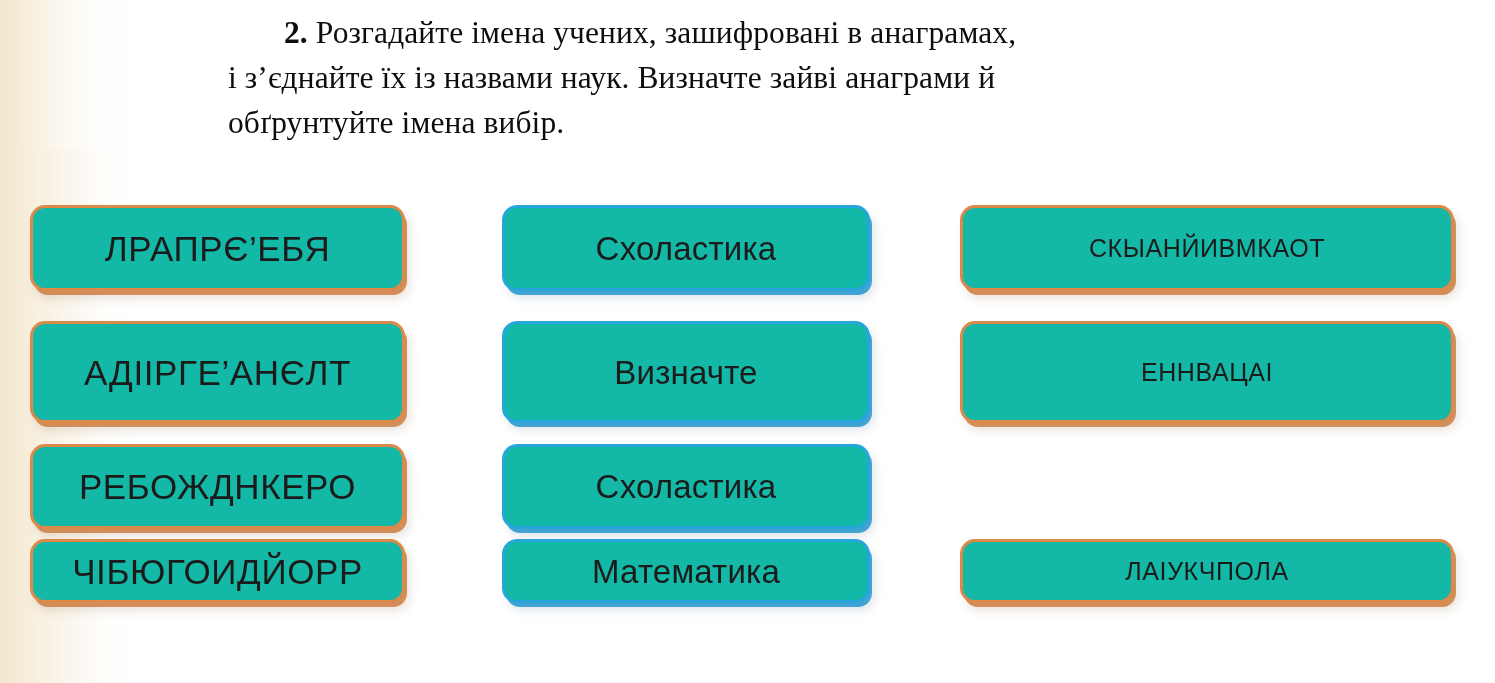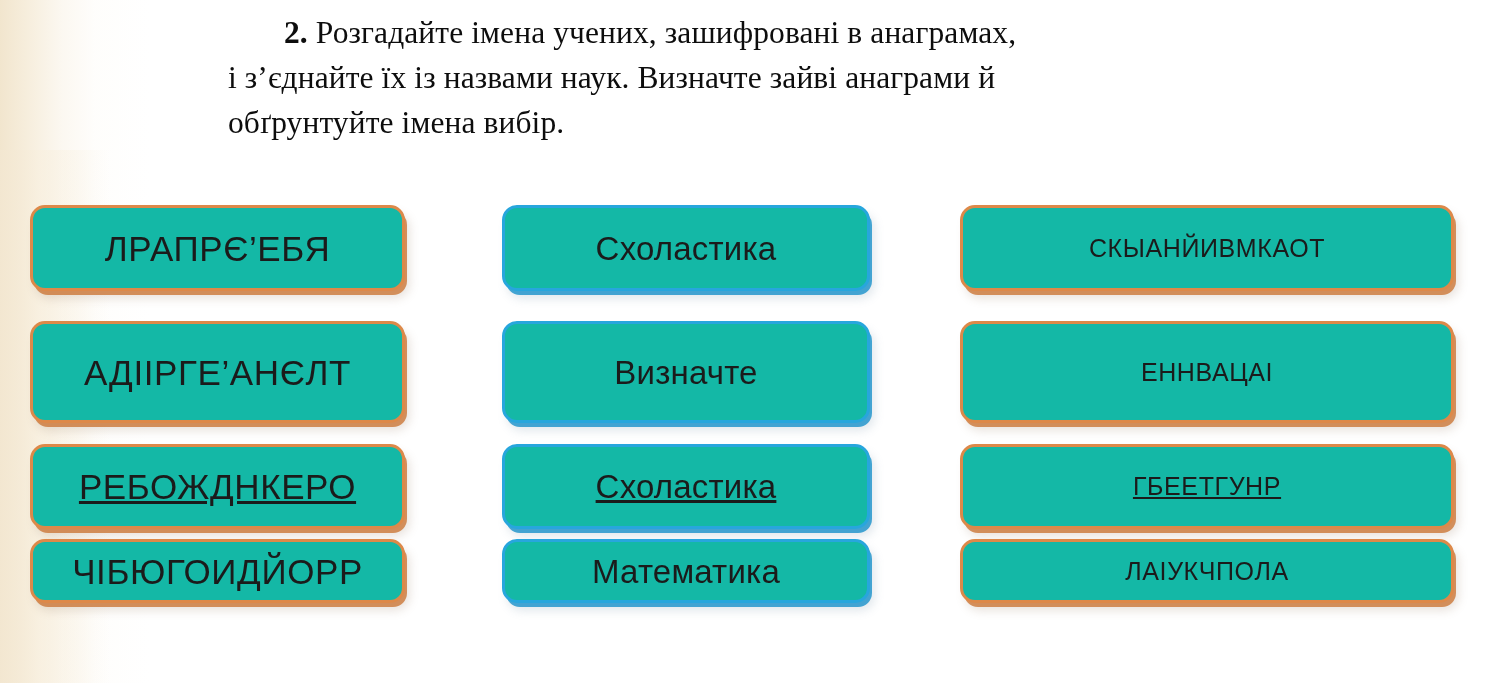--- a/index.html
+++ b/index.html
@@ -117,21 +117,21 @@
   }
 
   
   .col-left  { left: 30px;  width: 375px; }
   .col-mid   { left: 502px; width: 368px; }
   .col-right { left: 960px; width: 494px; }
 
   
   .row-1 { top: 205px;  height: 86px; }
   .row-2 { top: 321px;  height: 102px; }
-  .row-3 { top: 444px;  height: 85px; text-decoration: underline; }
+  .row-3 { top: 444px;  height: 85px; }
   .row-4 { top: 539px;  height: 64px; }
 
   .fs-anagram-l  { font-size: 35px; letter-spacing: 0.6px; }
   .fs-anagram-r  { font-size: 25px; letter-spacing: 0.6px; }
   .fs-science    { font-size: 33px; letter-spacing: 0.2px; }
 </style>
 </head>
 <body>
 
 <div class="page-edge-wash"></div>
@@ -175,21 +175,18 @@
     <div class="card blue col-mid row-4">
       <span class="card-label fs-science">Математика</span>
     </div>
 
     <div class="card orange col-right row-1">
       <span class="card-label fs-anagram-r">СКЫАНЙИВМКАОТ</span>
     </div>
     <div class="card orange col-right row-2">
       <span class="card-label fs-anagram-r">ЕННВАЦАІ</span>
     </div>
-    <div class="card orange col-right row-3">
-      <span class="card-label fs-anagram-r">ГБЕЕТГУНР</span>
-    </div>
     <div class="card orange col-right row-4">
       <span class="card-label fs-anagram-r">ЛАІУКЧПОЛА</span>
     </div>
 
   </div>
 </div>
 
 </body></html>

